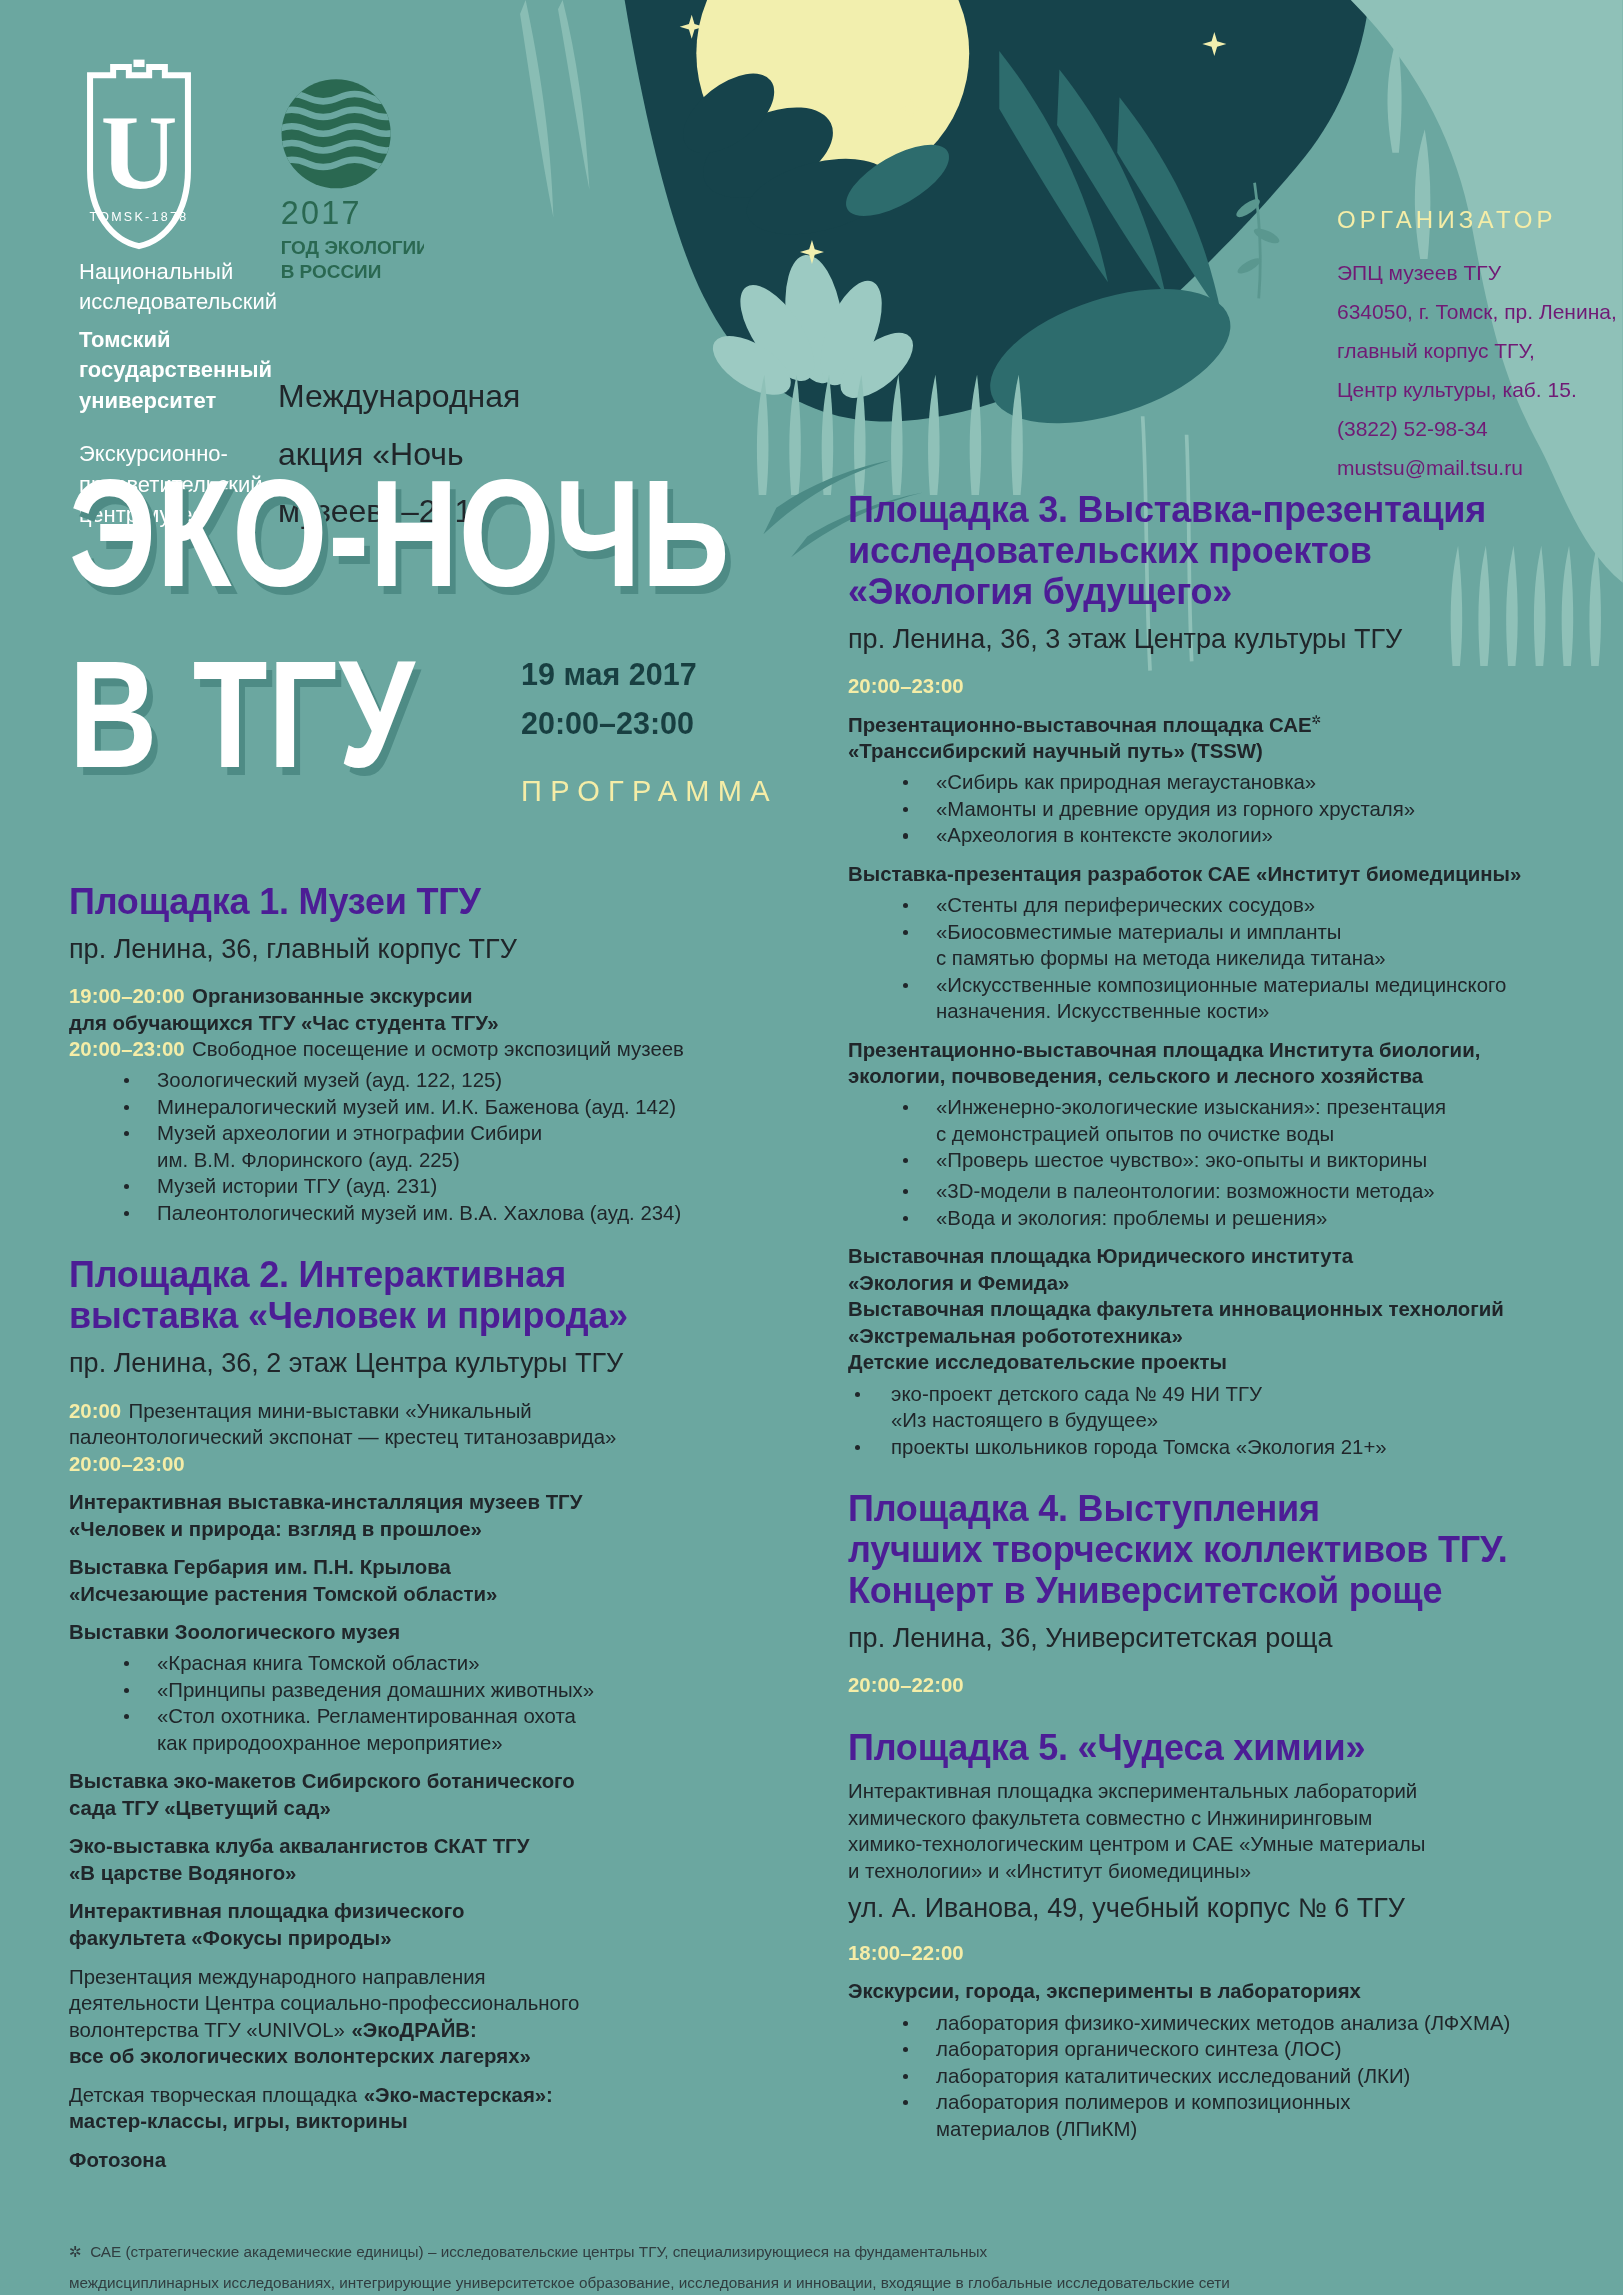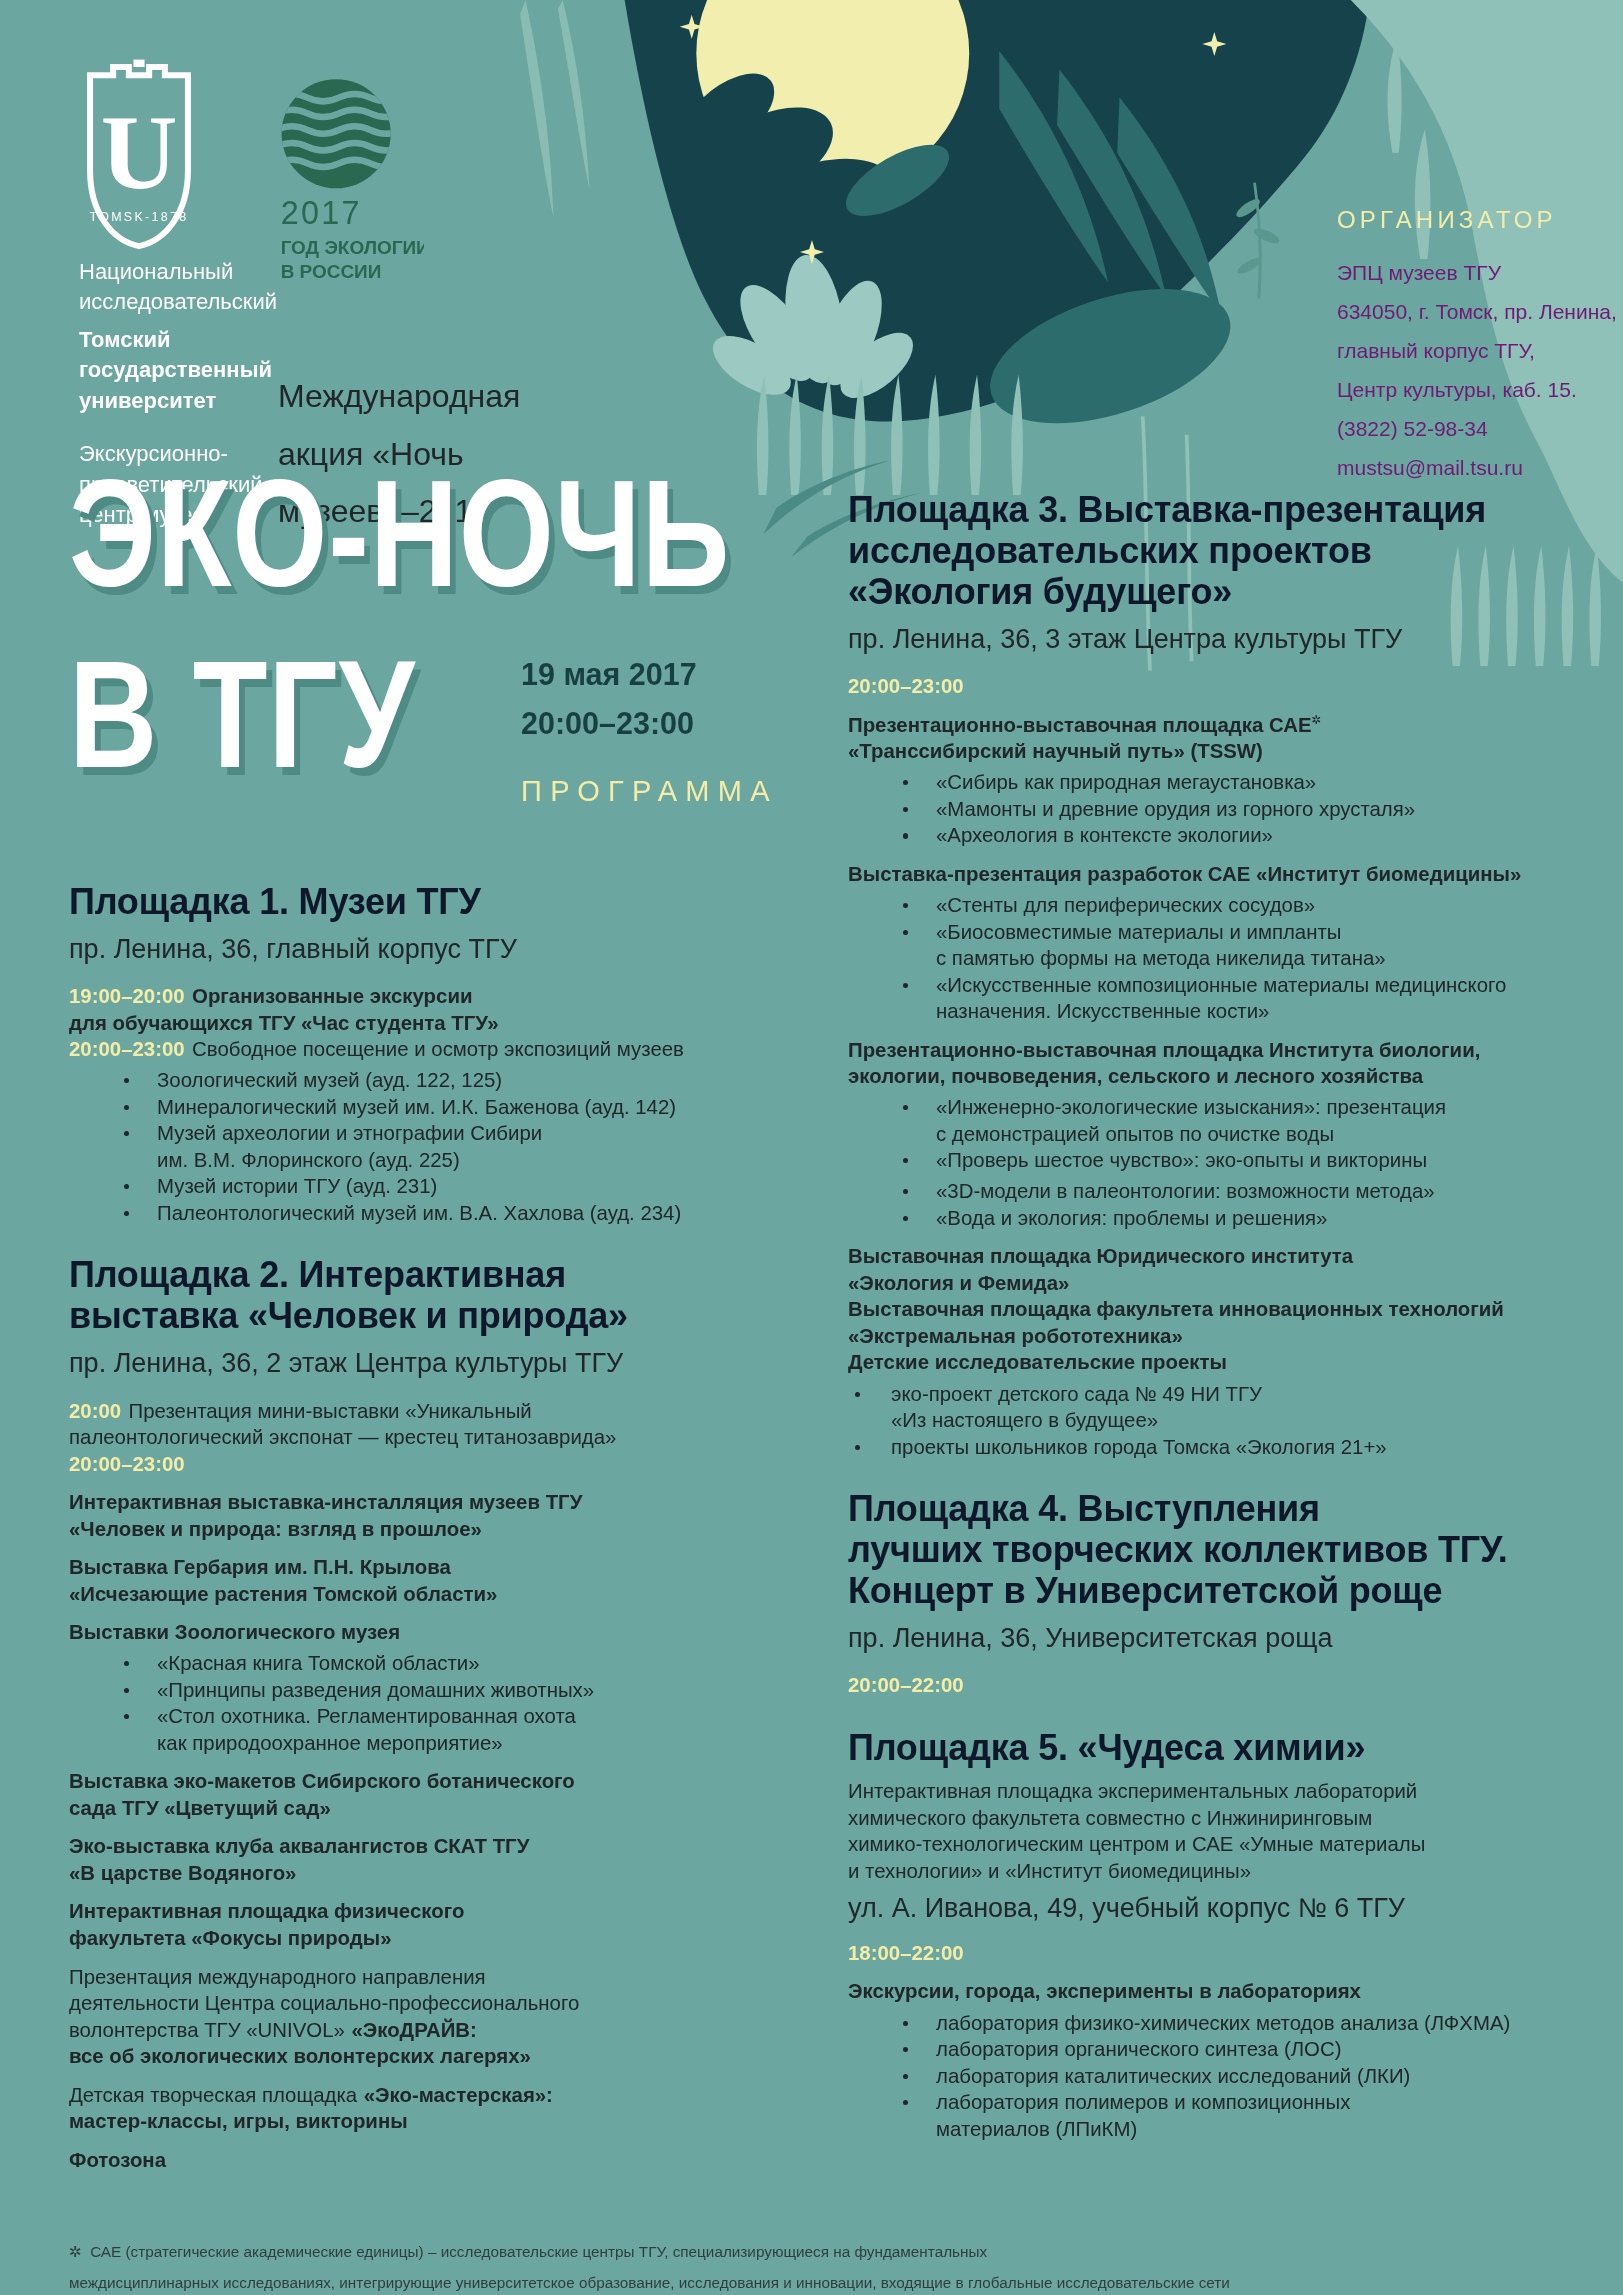--- a/index.html
+++ b/index.html
@@ -27,21 +27,21 @@
   }
   .mega.l2{margin-top:28px;}
   .when{left:521px; top:659px;}
   .when-line{font-size:30.5px; font-weight:700; color:#183f41; line-height:1;}
   .when-line + .when-line{margin-top:18.5px;}
   .program{margin-top:36px; font-size:29px; letter-spacing:8.3px; color:#f5eda7; font-weight:400;}
   
   .col{position:absolute;}
   .col-left{left:69px; top:881px; width:745px;}
   .col-right{left:848px; top:489px; width:759px;}
-  .h{font-size:36px; line-height:1.14; font-weight:700; color:#0f172a; letter-spacing:-0.2px;}
+  .h{font-size:36px; line-height:1.14; font-weight:700; color:#4c1d95; letter-spacing:-0.2px;}
   .addr{font-size:27px; line-height:1.24; color:#20262a; margin-top:11px; font-weight:400;}
   .sched{margin-top:16.7px;}
   .line{font-size:20.4px; line-height:1.3; color:#20262a;}
   .bold{font-weight:700;}
   .time{color:#f5eda7; font-weight:700; margin-right:7.4px;}
   .mixsp{margin-right:6.5px;}
   .g{margin-top:12px;}
   .gb{margin-top:4.6px;}
   .sec{margin-top:28px;}
   .bullet{position:relative; padding-left:88px;}

